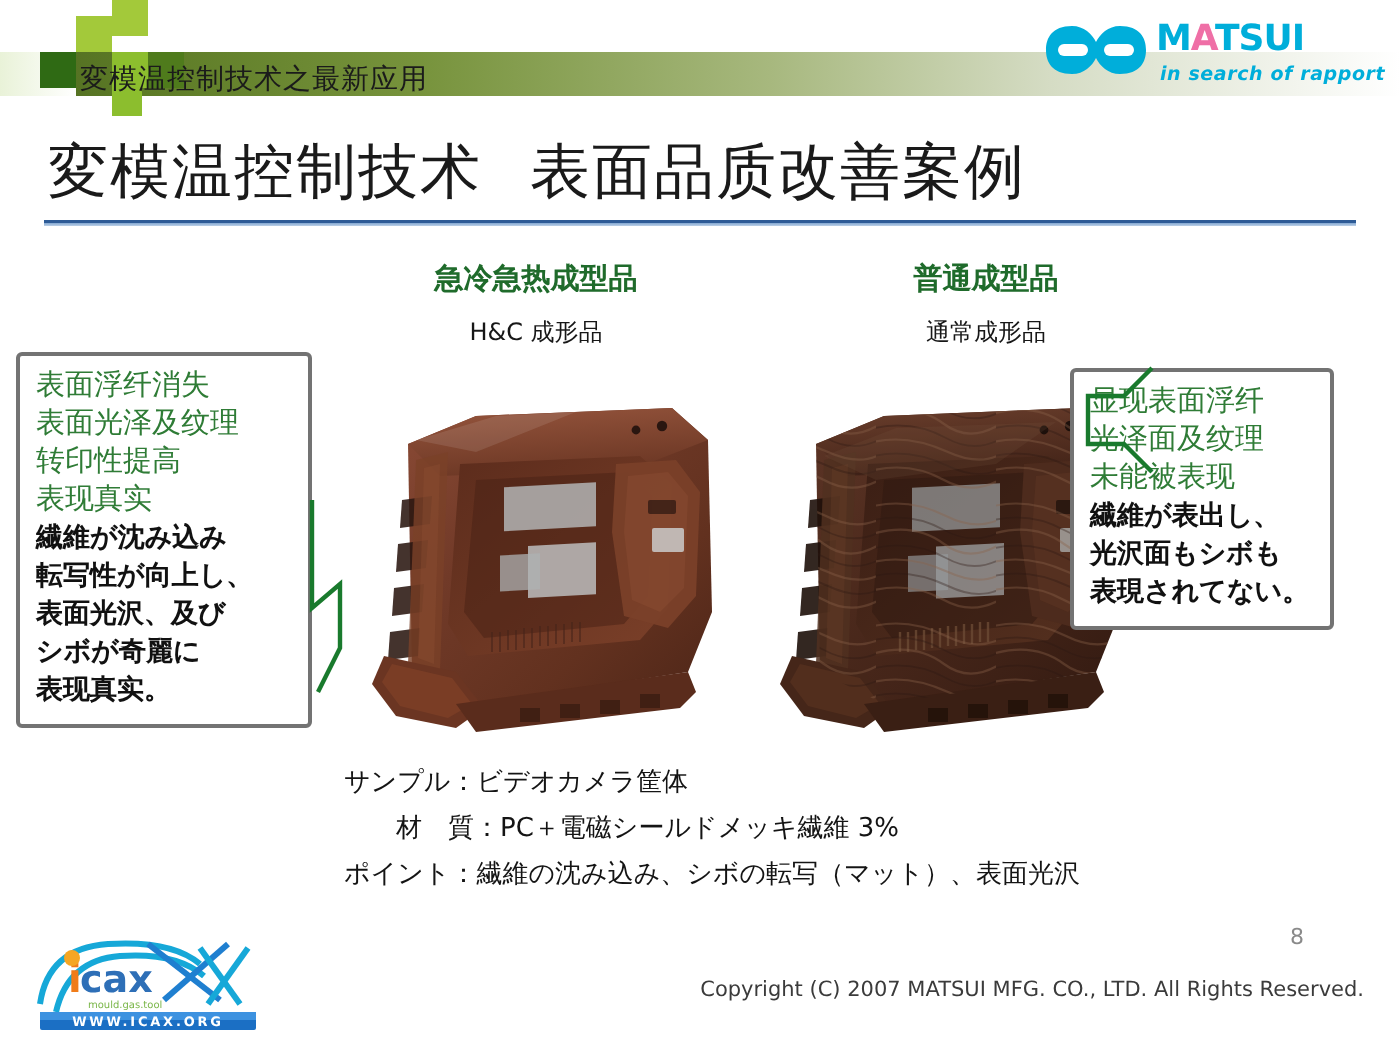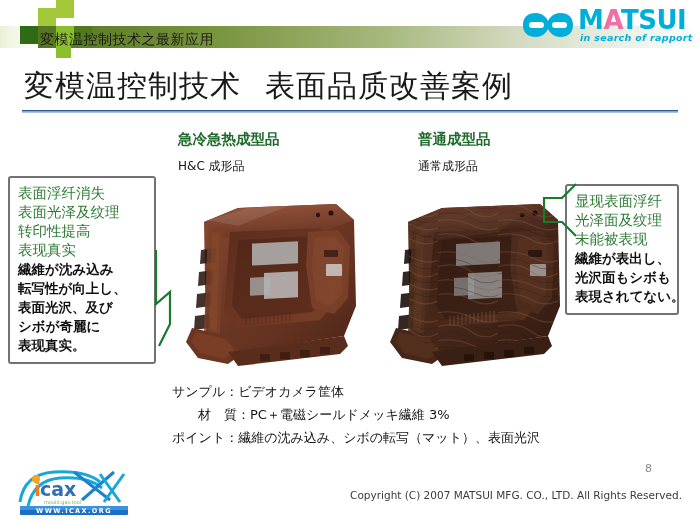--- a/index.html
+++ b/index.html
@@ -39,21 +39,21 @@
   }
 
   
   .matsui {
     position:absolute; right:10px; top:8px;
     width:168px; height:40px;
   }
   .matsui .mk { position:absolute; left:0; top:3px; }
   .matsui .mword {
     position:absolute; left:56px; top:0px;
-    font-size:26px; font-weight:bold; letter-spacing:-.5px;
+    font-size:18px; font-weight:bold; letter-spacing:-.5px;
     font-family:"DejaVu Sans","Liberation Sans",sans-serif;
     line-height:24px;
   }
   .matsui .mword .c { color:#00aeda; }
   .matsui .mword .p { color:#ef6fa6; }
   .matsui .mtag {
     position:absolute; left:58px; top:24px;
     font-size:9.5px; font-style:italic; font-weight:bold;
     color:#00aeda; letter-spacing:.3px; white-space:nowrap;
   }
@@ -64,21 +64,21 @@
     font-size:30px; color:#1a1a1a; letter-spacing:1px;
     white-space:nowrap;
   }
   .title .gap { display:inline-block; width:24px; }
   .rule {
     position:absolute; left:22px; top:110px; width:656px; height:3px;
     background:linear-gradient(to bottom,#2e5b96 0%,#2e5b96 45%,#7ea4d0 46%,#bcd0e6 100%);
   }
 
   
-  .cap { position:absolute; text-align:left; }
+  .cap { position:absolute; text-align:center; }
   .cap .big {
     font-size:14.5px; color:#1f6b2b; font-weight:bold; white-space:nowrap;
   }
   .cap .small {
     font-size:12px; color:#171717; margin-top:9px; white-space:nowrap;
   }
   #cap-left  { left:178px; top:130px; width:180px; }
   #cap-right { left:418px; top:130px; width:150px; }
 
   
@@ -91,21 +91,21 @@
     position:absolute;
     border:2px solid #737373;
     background:#ffffff;
     border-radius:3px;
     padding:6px 7px 7px 8px;
   }
   .callout .ln { white-space:nowrap; line-height:19px; }
   .callout .cn { color:#2f7c36; font-size:14.5px; }
   .callout .jp { color:#111111; font-size:13.5px; font-weight:bold; }
   #callout-left  { left:8px;  top:176px; width:148px; }
-  #callout-right { left:565px; top:184px; width:114px; }
+  #callout-right { left:535px; top:184px; width:132px; }
 
   .tail { position:absolute; }
 
   
   .specs { position:absolute; left:172px; top:380px; width:400px; }
   .specs .srow {
     font-size:13px; color:#141414; line-height:23px; white-space:nowrap;
   }
   .specs .indent { padding-left:26px; }
 

